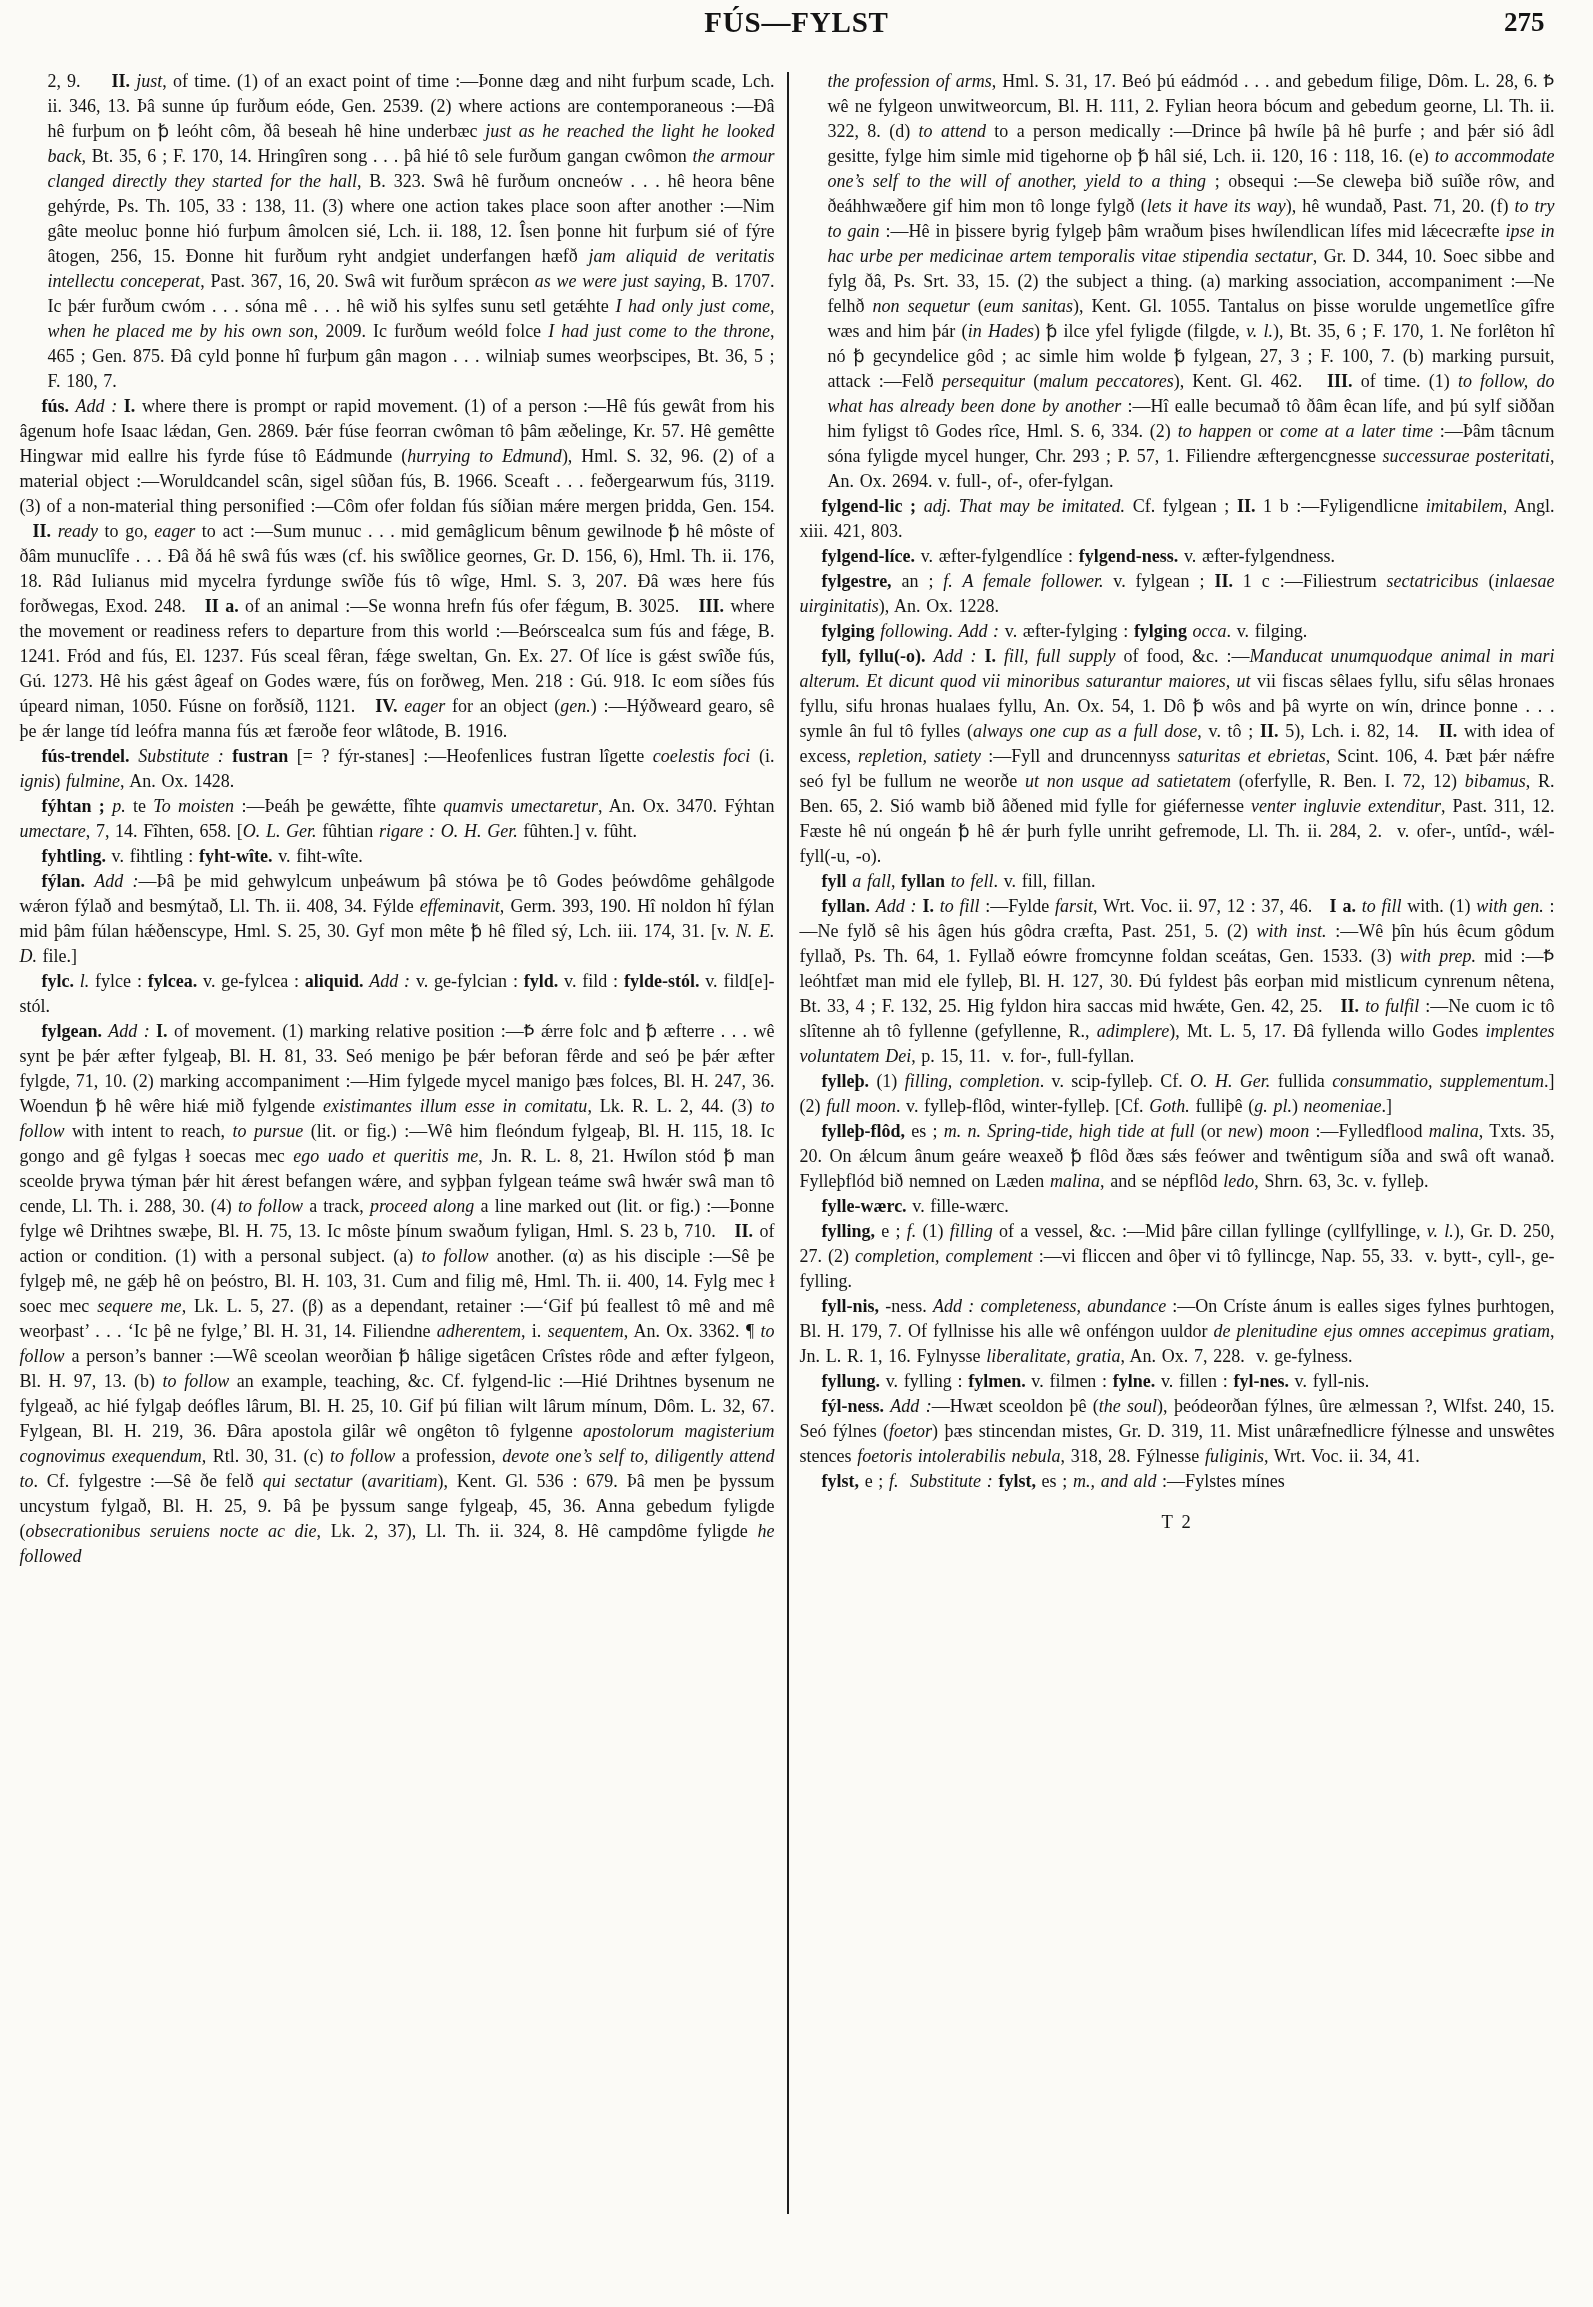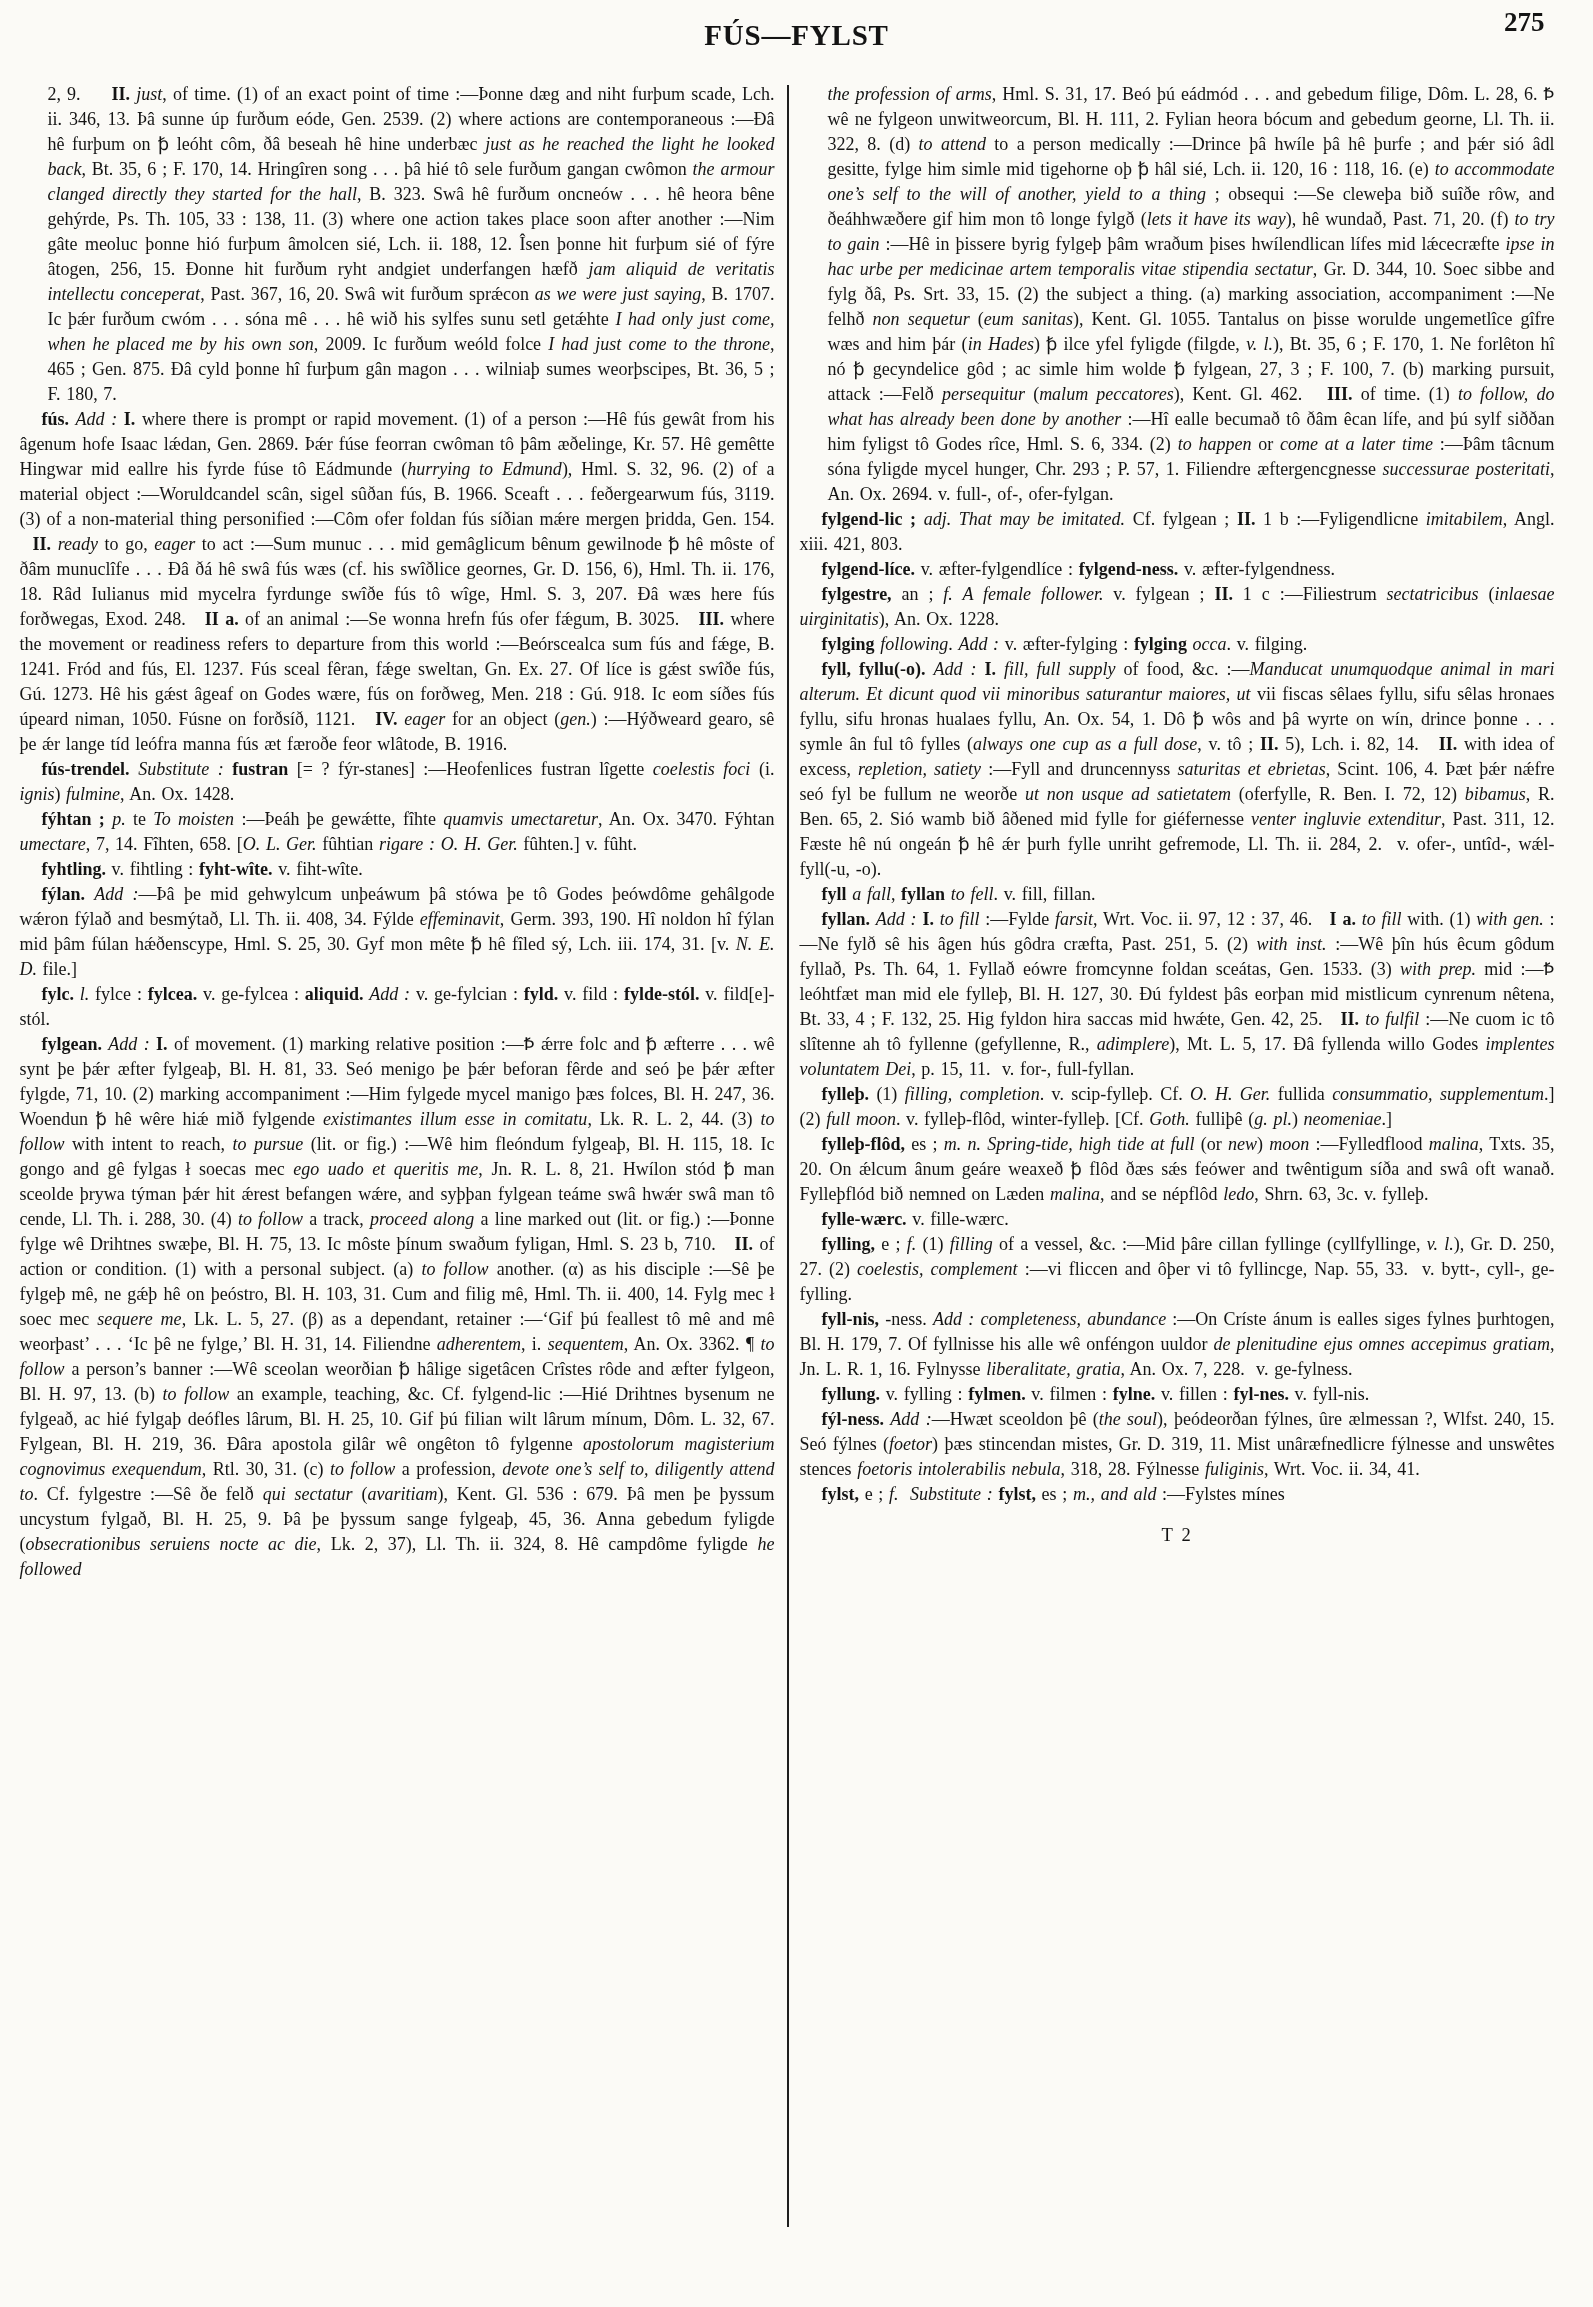--- a/index.html
+++ b/index.html
@@ -9,21 +9,21 @@
     box-sizing:border-box;
     background:#fbfaf6;
     color:#141414;
     font-family:"Liberation Serif","DejaVu Serif",serif;
     padding:0 19.4px;
     overflow:hidden;
   }
   header.pagehead{
     position:relative;
     height:63px;
-    padding-top:19px;
+    padding-top:6px;
   }
   .running-head{
     margin:0;
     text-align:center;
     font-size:29px;
     font-weight:bold;
     letter-spacing:0.8px;
     font-family:"Liberation Serif","DejaVu Serif",serif;
   }
   .page-number{
@@ -95,21 +95,21 @@
       <p><b>fylgend-lic ;</b> <i>adj. That may be imitated.</i> Cf. fylgean ; <b>II.</b> 1 b :—Fyligendlicne <i>imitabilem</i>, Angl. xiii. 421, 803.</p>
       <p><b>fylgend-líce.</b> v. æfter-fylgendlíce : <b>fylgend-ness.</b> v. æfter-fylgendness.</p>
       <p><b>fylgestre,</b> an ; <i>f. A female follower.</i> v. fylgean ; <b>II.</b> 1 c :—Filiestrum <i>sectatricibus</i> (<i>inlaesae uirginitatis</i>), An. Ox. 1228.</p>
       <p><b>fylging</b> <i>following</i>. <i>Add :</i> v. æfter-fylging : <b>fylging</b> <i>occa</i>. v. filging.</p>
       <p><b>fyll, fyllu(-o).</b> <i>Add :</i> <b>I.</b> <i>fill, full supply</i> of food, &amp;c. :—<i>Manducat unumquodque animal in mari alterum. Et dicunt quod vii minoribus saturantur maiores, ut</i> vii fiscas sêlaes fyllu, sifu sêlas hronaes fyllu, sifu hronas hualaes fyllu, An. Ox. 54, 1. Dô ꝥ wôs and þâ wyrte on wín, drince þonne . . . symle ân ful tô fylles (<i>always one cup as a full dose</i>, v. tô ; <b>II.</b> 5), Lch. i. 82, 14. &nbsp;&nbsp;<b>II.</b> with idea of excess, <i>repletion, satiety</i> :—Fyll and druncennyss <i>saturitas et ebrietas</i>, Scint. 106, 4. Þæt þǽr nǽfre seó fyl be fullum ne weorðe <i>ut non usque ad satietatem</i> (oferfylle, R. Ben. I. 72, 12) <i>bibamus</i>, R. Ben. 65, 2. Sió wamb bið âðened mid fylle for giéfernesse <i>venter ingluvie extenditur</i>, Past. 311, 12. Fæste hê nú ongeán ꝥ hê ǽr þurh fylle unriht gefremode, Ll. Th. ii. 284, 2. &nbsp;v. ofer-, untîd-, wǽl-fyll(-u, -o).</p>
       <p><b>fyll</b> <i>a fall</i>, <b>fyllan</b> <i>to fell</i>. v. fill, fillan.</p>
       <p><b>fyllan.</b> <i>Add :</i> <b>I.</b> <i>to fill</i> :—Fylde <i>farsit</i>, Wrt. Voc. ii. 97, 12 : 37, 46. &nbsp;&nbsp;<b>I a.</b> <i>to fill</i> with. (1) <i>with gen.</i> :—Ne fylð sê his âgen hús gôdra cræfta, Past. 251, 5. (2) <i>with inst.</i> :—Wê þîn hús êcum gôdum fyllað, Ps. Th. 64, 1. Fyllað eówre fromcynne foldan sceátas, Gen. 1533. (3) <i>with prep.</i> mid :—Ꝥ leóhtfæt man mid ele fylleþ, Bl. H. 127, 30. Ðú fyldest þâs eorþan mid mistlicum cynrenum nêtena, Bt. 33, 4 ; F. 132, 25. Hig fyldon hira saccas mid hwǽte, Gen. 42, 25. &nbsp;&nbsp;<b>II.</b> <i>to fulfil</i> :—Ne cuom ic tô slîtenne ah tô fyllenne (gefyllenne, R., <i>adimplere</i>), Mt. L. 5, 17. Ðâ fyllenda willo Godes <i>implentes voluntatem Dei</i>, p. 15, 11. &nbsp;v. for-, full-fyllan.</p>
       <p><b>fylleþ.</b> (1) <i>filling, completion</i>. v. scip-fylleþ. Cf. <i>O. H. Ger.</i> fullida <i>consummatio, supplementum</i>.] (2) <i>full moon</i>. v. fylleþ-flôd, winter-fylleþ. [Cf. <i>Goth.</i> fulliþê (<i>g. pl.</i>) <i>neomeniae</i>.]</p>
       <p><b>fylleþ-flôd,</b> es ; <i>m. n. Spring-tide, high tide at full</i> (or <i>new</i>) <i>moon</i> :—Fylledflood <i>malina</i>, Txts. 35, 20. On ǽlcum ânum geáre weaxeð ꝥ flôd ðæs sǽs feówer and twêntigum síða and swâ oft wanað. Fylleþflód bið nemned on Læden <i>malina</i>, and se népflôd <i>ledo</i>, Shrn. 63, 3c. v. fylleþ.</p>
       <p><b>fylle-wærc.</b> v. fille-wærc.</p>
-      <p><b>fylling,</b> e ; <i>f.</i> (1) <i>filling</i> of a vessel, &amp;c. :—Mid þâre cillan fyllinge (cyllfyllinge, <i>v. l.</i>), Gr. D. 250, 27. (2) <i>coelestis, complement</i> :—vi fliccen and ôþer vi tô fyllincge, Nap. 55, 33. &nbsp;v. bytt-, cyll-, ge-fylling.</p>
+      <p><b>fylling,</b> e ; <i>f.</i> (1) <i>filling</i> of a vessel, &amp;c. :—Mid þâre cillan fyllinge (cyllfyllinge, <i>v. l.</i>), Gr. D. 250, 27. (2) <i>completion, complement</i> :—vi fliccen and ôþer vi tô fyllincge, Nap. 55, 33. &nbsp;v. bytt-, cyll-, ge-fylling.</p>
       <p><b>fyll-nis,</b> -ness. <i>Add : completeness, abundance</i> :—On Críste ánum is ealles siges fylnes þurhtogen, Bl. H. 179, 7. Of fyllnisse his alle wê onféngon uuldor <i>de plenitudine ejus omnes accepimus gratiam</i>, Jn. L. R. 1, 16. Fylnysse <i>liberalitate, gratia</i>, An. Ox. 7, 228. &nbsp;v. ge-fylness.</p>
       <p><b>fyllung.</b> v. fylling : <b>fylmen.</b> v. filmen : <b>fylne.</b> v. fillen : <b>fyl-nes.</b> v. fyll-nis.</p>
       <p><b>fýl-ness.</b> <i>Add :</i>—Hwæt sceoldon þê (<i>the soul</i>), þeódeorðan fýlnes, ûre ælmessan ?, Wlfst. 240, 15. Seó fýlnes (<i>foetor</i>) þæs stincendan mistes, Gr. D. 319, 11. Mist unâræfnedlicre fýlnesse and unswêtes stences <i>foetoris intolerabilis nebula</i>, 318, 28. Fýlnesse <i>fuliginis</i>, Wrt. Voc. ii. 34, 41.</p>
       <p><b>fylst,</b> e ; <i>f.</i> &nbsp;<i>Substitute :</i> <b>fylst,</b> es ; <i>m., and ald</i> :—Fylstes mínes</p>
       <div class="sig">T 2</div>
     </section>
 
   </main>
 </div>
 

